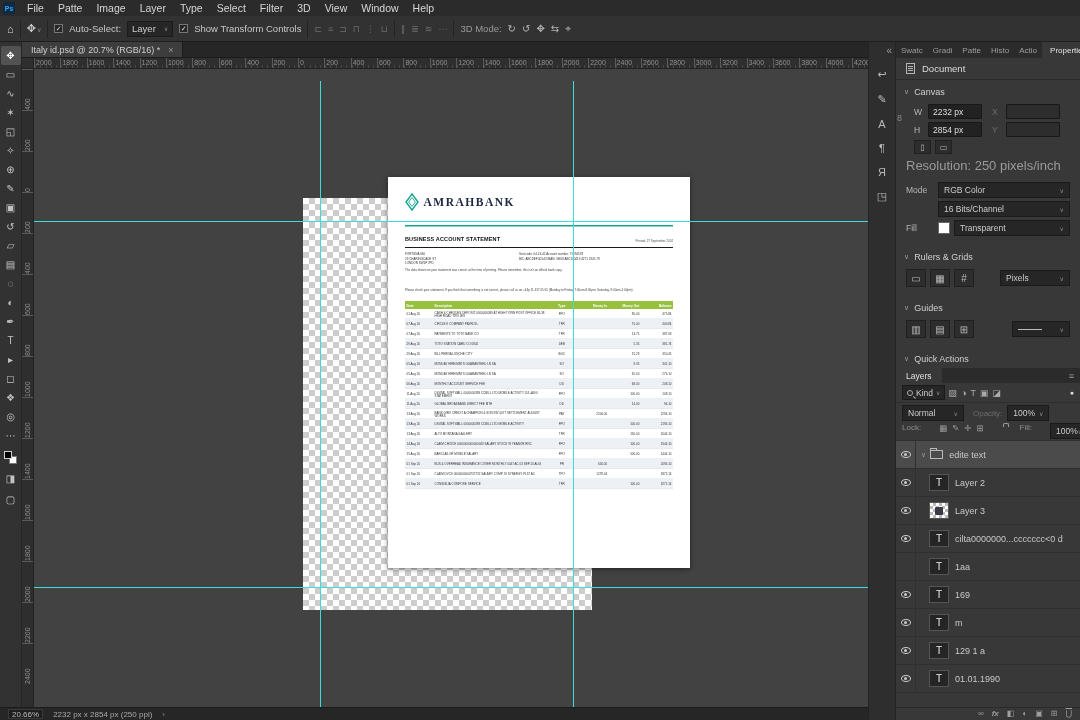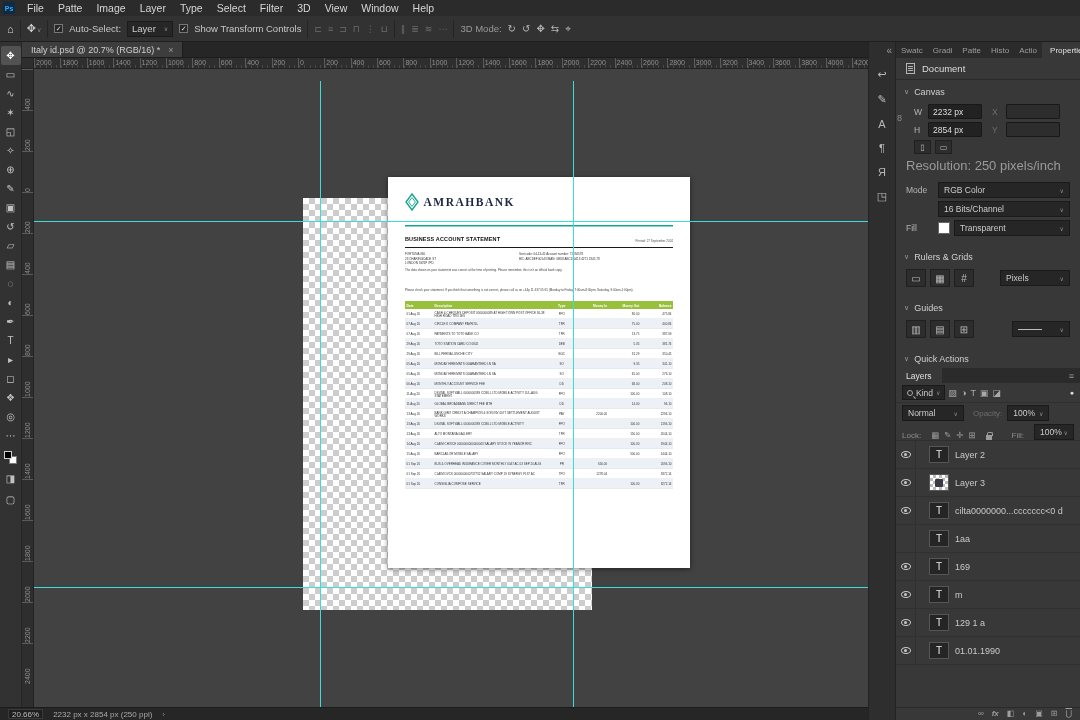--- a/index.html
+++ b/index.html
@@ -139,21 +139,21 @@
     border-bottom:1px solid #2f2f2f;flex:0 0 auto}
   .kind-box{display:flex;align-items:center;gap:3px;background:#262626;border:1px solid #1a1a1a;
     height:15px;padding:0 4px;font-size:8.5px;color:#ccc}
   .mag{width:6px;height:6px;border:1px solid #aaa;border-radius:50%;position:relative}
   .mag:after{content:"";position:absolute;width:3px;height:1px;background:#aaa;
     transform:rotate(45deg);left:5px;top:6px}
   #filter-icons{display:flex;gap:4px;align-items:center;flex:1}
   #filter-icons .icon{font-size:9px;color:#aaa}
   #filter-icons .icon:last-child{margin-left:auto;font-size:7px;color:#ddd}
   .blend-row{height:20px;display:flex;align-items:center;gap:5px;padding:0 6px;flex:0 0 auto}
-  .lock-row{height:18px;display:flex;align-items:flex-end;gap:10px;padding:0 6px;
+  .lock-row{height:18px;display:flex;align-items:flex-start;gap:18px;padding:0 6px;
     border-bottom:1px solid #2f2f2f;flex:0 0 auto;font-size:8px;color:#8d8d8d}
   #lock-icons{display:flex;gap:5px;align-items:center}
   #lock-icons .icon{font-size:8.5px;color:#9c9c9c}
   .padlock{width:6px;height:5px;background:#9c9c9c;position:relative;margin-top:3px}
   .padlock:before{content:"";position:absolute;left:1px;top:-3px;width:4px;height:3px;
     border:1px solid #9c9c9c;border-bottom:none;border-radius:2px 2px 0 0}
   #layer-list{flex:1;overflow:hidden}
   .layer-row{height:28px;border-bottom:1px solid #303030;display:flex;align-items:stretch;
     font-size:9px;color:#c9c9c9}
   .layer-row.selected{background:#4b4b4b}
@@ -722,20 +722,30 @@
       </span>
     <span class="padlock"></span>
     <span style="margin-left:auto">Fill:</span>
     <span class="psel" style="width:40px">
       <span>100%</span>
         <span class="car">∨</span>
       </span>
   </div>
 
   <div id="layer-list">
+      <div class="layer-row selected">
+        <div class="vis">
+          <span class="eye"></span>
+        </div>
+        <div class="lr-content">
+          <span class="caret">∨</span>
+          <span class="folder"></span>
+          <span class="lr-label">edite text</span>
+        </div>
+      </div>
       <div class="layer-row">
         <div class="vis">
           <span class="eye"></span>
         </div>
         <div class="lr-content ind">
           <span class="thumb">T</span>
           <span class="lr-label">Layer 2</span>
         </div>
       </div>
       <div class="layer-row">

